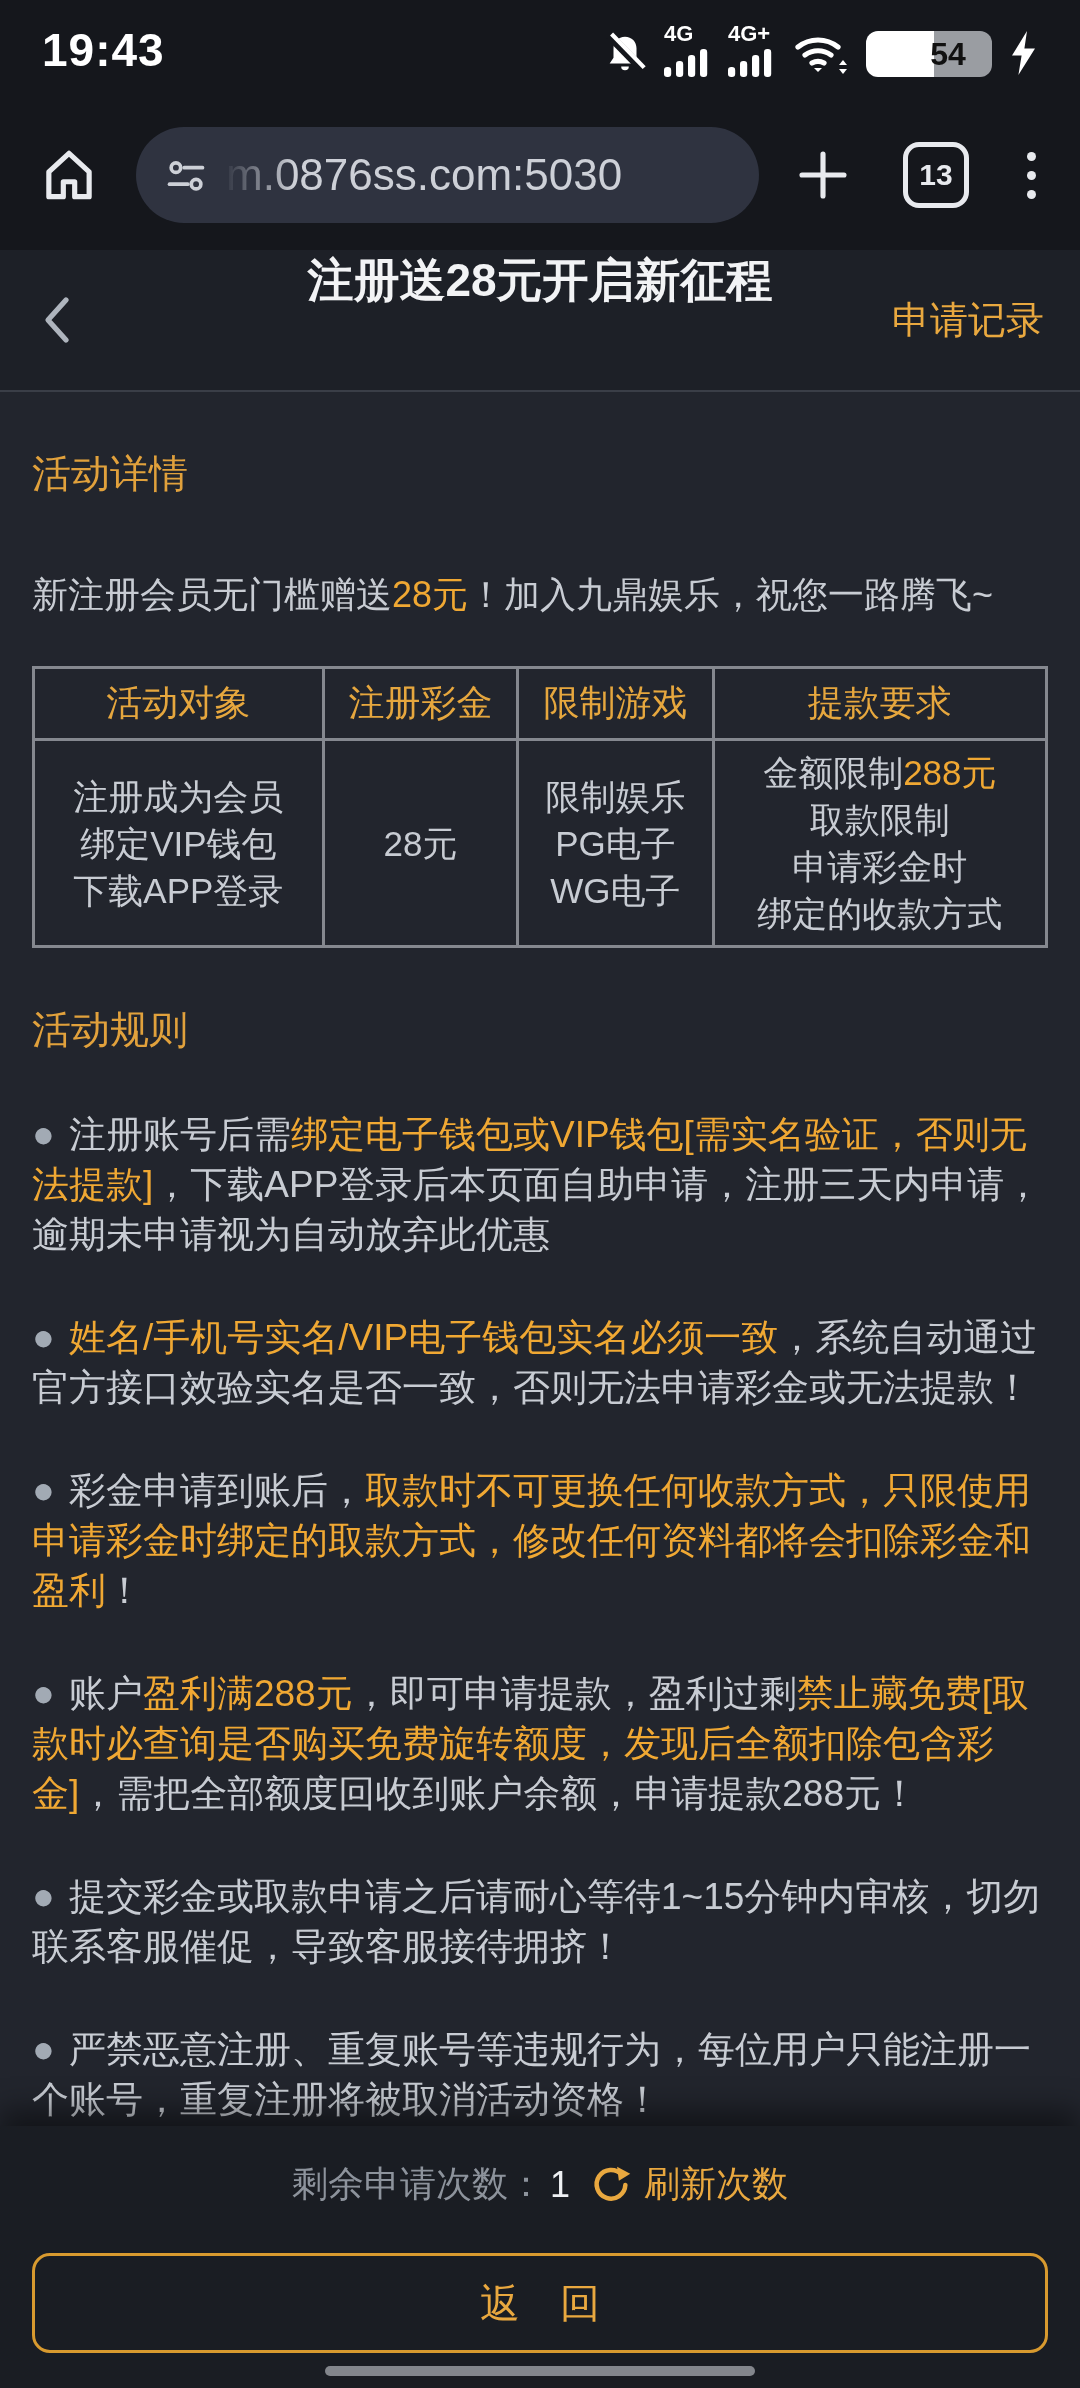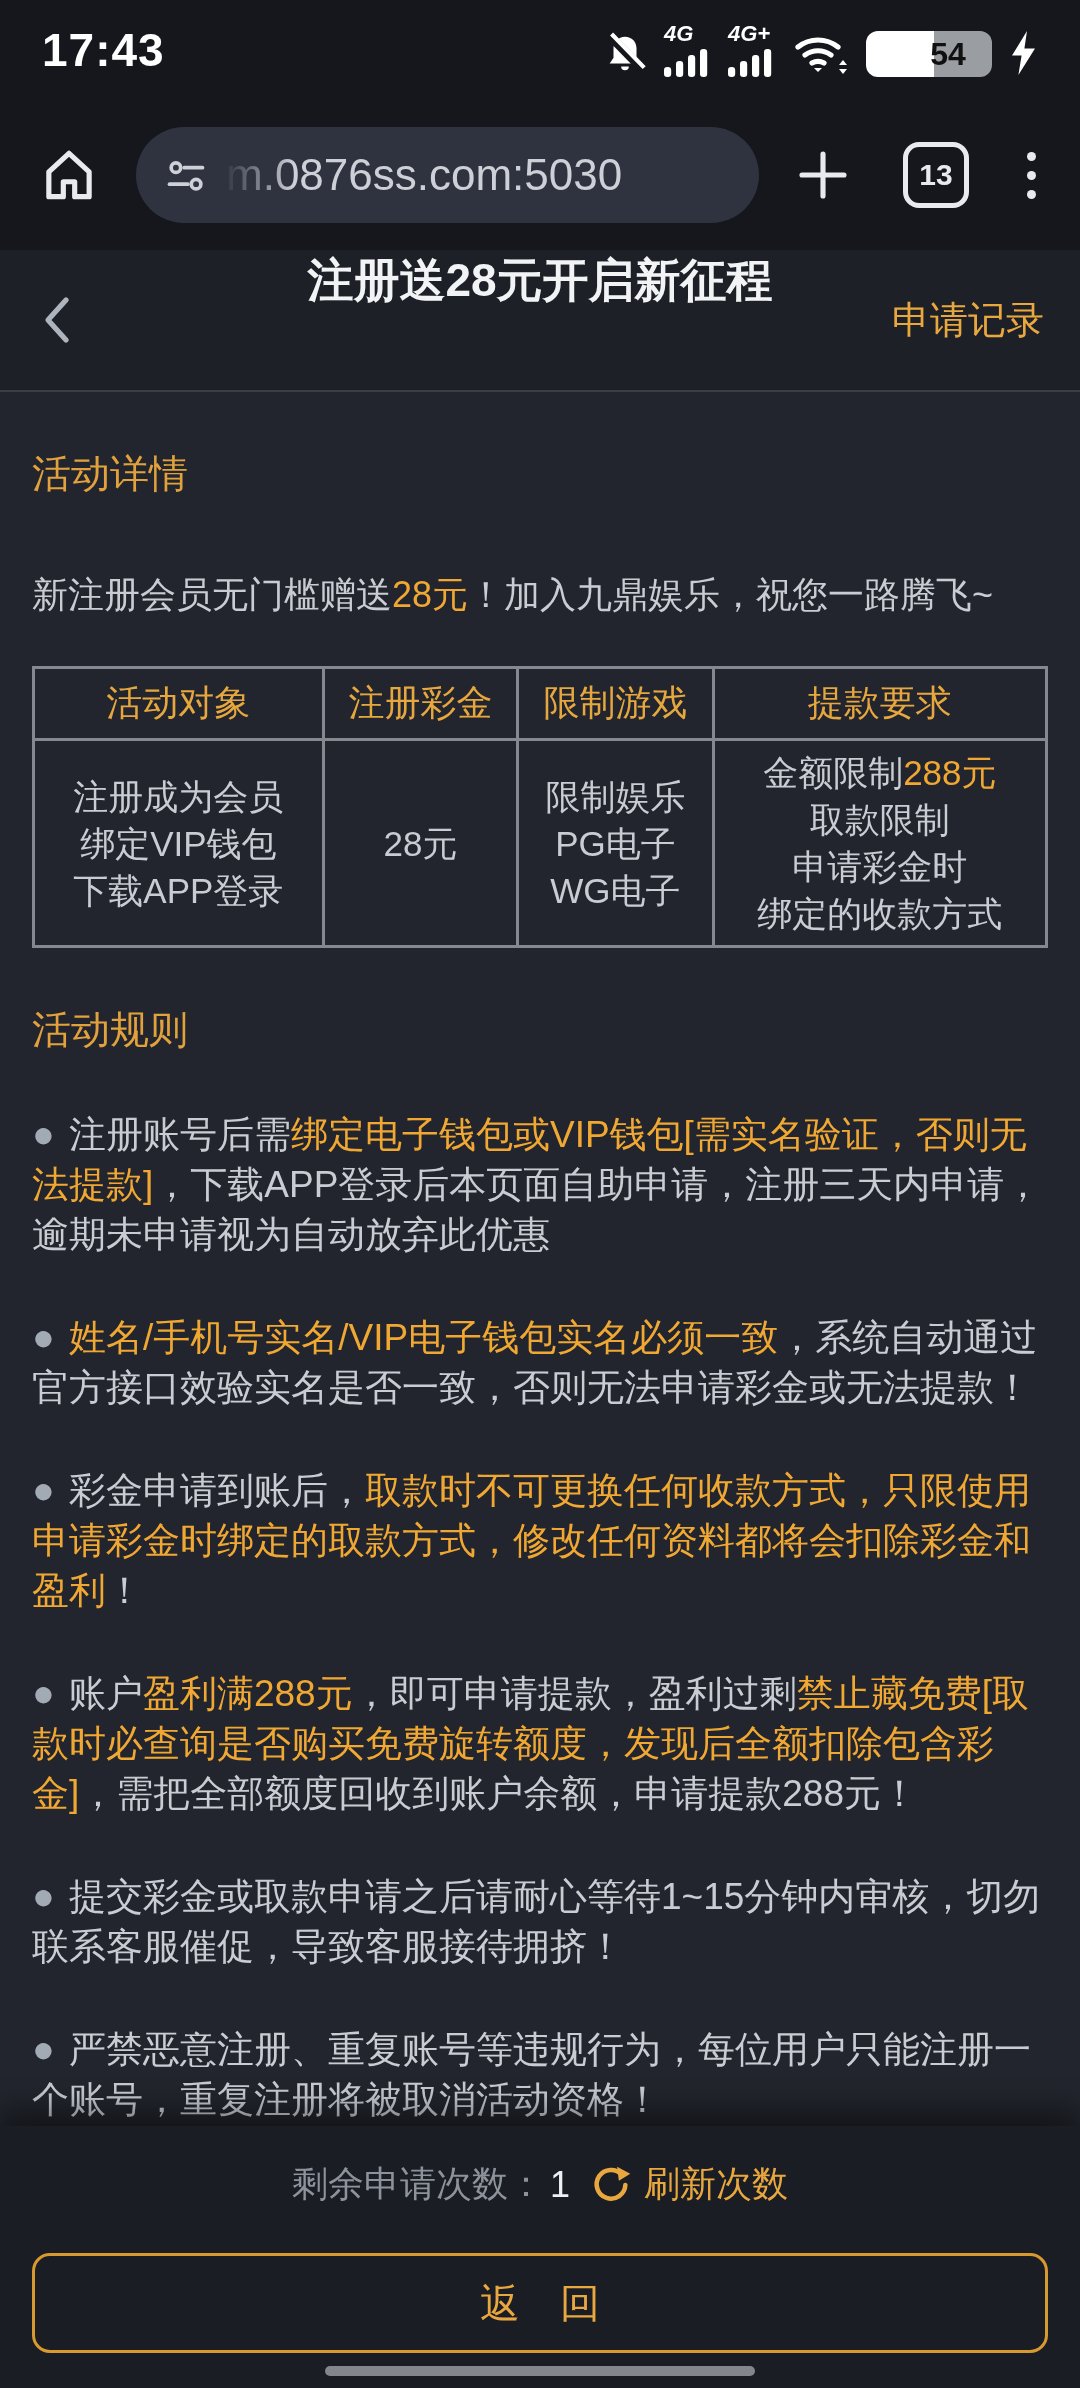--- a/index.html
+++ b/index.html
@@ -11,21 +11,21 @@
     -webkit-font-smoothing:antialiased;
   }
   
   .statusbar {
     height:100px; flex:0 0 100px; background:#15171c;
     display:flex; align-items:center; justify-content:space-between;
     padding:0 42px; box-sizing:border-box; color:#fff;
   }
   .time { font-size:46px; font-weight:bold; letter-spacing:1px; }
   .status-icons { display:flex; align-items:flex-end; gap:16px; }
-  .sig { display:flex; flex-direction:column; align-items:center; line-height:1;font-style:italic; }
+  .sig { display:flex; flex-direction:column; align-items:center; line-height:1; }
   .sig .sig-label { font-size:22px; font-weight:bold; letter-spacing:0; margin-bottom:2px; align-self:flex-start; }
   .battery {
     width:88px; height:46px; border-radius:12px; overflow:hidden;
     background:linear-gradient(to right,#ffffff 0 54%,#9a9da2 54% 100%);
     color:#111; font-size:32px; font-weight:bold;
     display:flex; align-items:center; justify-content:center;padding-left:38px;
   }
   
   .toolbar {
     height:150px; flex:0 0 150px; background:#15171c;
@@ -110,21 +110,21 @@
     width:430px; height:10px; border-radius:6px; background:#83868c;
   }
   svg { display:block; }
 </style>
 </head>
 <body>
 
 <div class="phone">
 
   <div class="statusbar">
-    <div class="time">17:43</div>
+    <div class="time">19:43</div>
     <div class="status-icons">
       <span>
         <svg width="46" height="46" viewBox="0 0 24 24">
           <path d="M12 3c-3.5 0-6 2.6-6 6v5l-2 3h16l-2-3V9c0-3.4-2.5-6-6-6z" fill="#fff"></path>
           <path d="M10 18.5a2 2 0 0 0 4 0z" fill="#fff"></path>
           <line x1="4" y1="2.5" x2="21" y2="20" stroke="#15171c" stroke-width="4.5"></line>
           <line x1="5" y1="1.6" x2="22" y2="19.1" stroke="#fff" stroke-width="2.2"></line>
         </svg>
       </span>
       <span class="sig">

